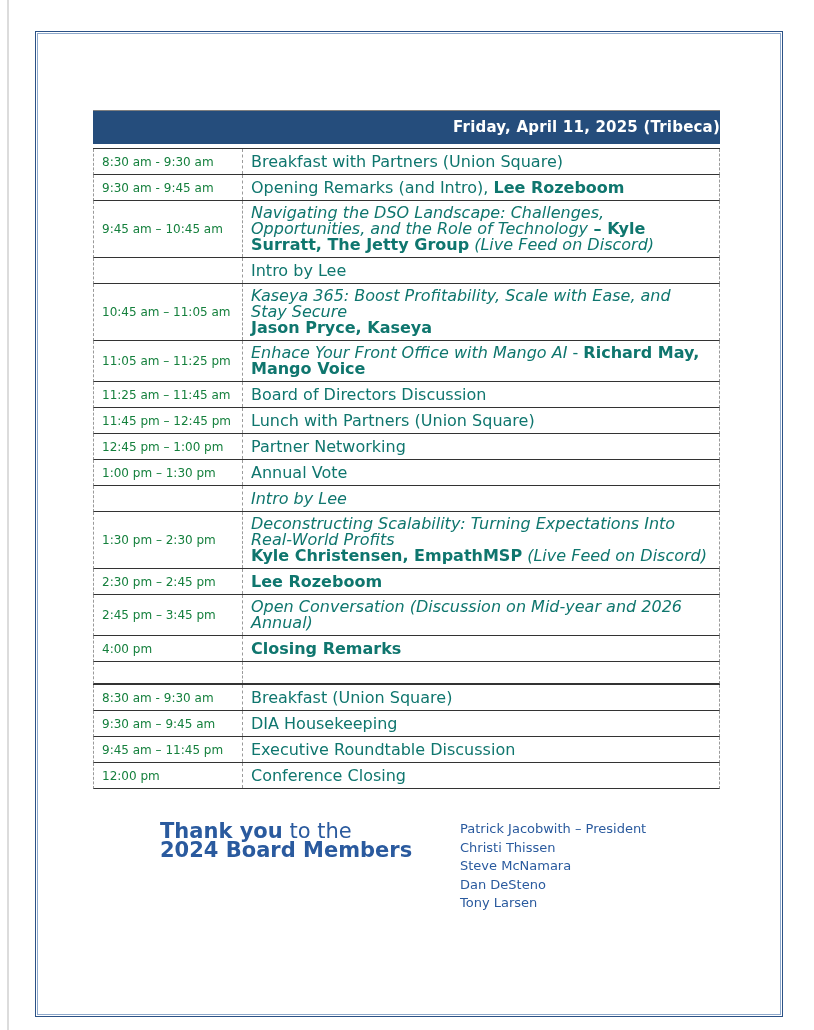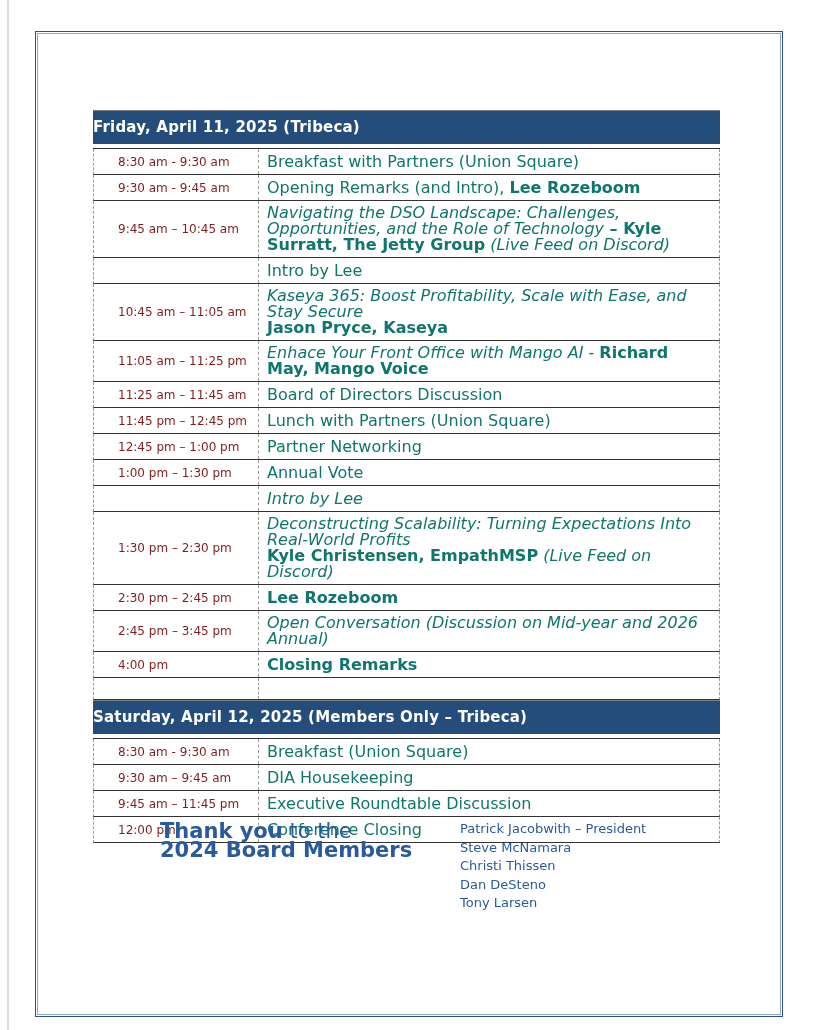--- a/index.html
+++ b/index.html
@@ -10,30 +10,30 @@
     background:#dcdcdc; }
 
   .page-border { position:absolute; left:35px; top:31px; width:748px; height:986px;
     border:1px solid #2b5186; padding:1px; }
   .page-border-inner { width:100%; height:100%; border:1px solid #8ea9cc; }
 
   .content { position:absolute; left:93px; top:110px; width:627px; }
 
   .sched-table { width:100%; }
   .t-header { background:#254d7c; color:#ffffff; font-weight:bold; font-size:15px;
-    text-align:left; height:34px; line-height:32px; border-top:1px solid #7f7f7f;
+    text-align:right; height:34px; line-height:32px; border-top:1px solid #7f7f7f;
     margin-bottom:4px; letter-spacing:0.2px; }
   .t-body { border-top:1px solid #333; }
   .t-row { display:flex; align-items:stretch; min-height:26px;
     border-bottom:1px solid #333; border-left:1px dashed #9a9a9a;
     border-right:1px dashed #9a9a9a; }
   .t-row.empty { min-height:22px; }
   .c-time { width:149px; flex-shrink:0; border-right:1px dashed #9a9a9a;
-    padding:4px 6px 4px 8px; font-size:12px; color:#7f1d1d;
-    display:flex; align-items:center;margin-left:16px; }
+    padding:4px 6px 4px 8px; font-size:12px; color:#15803d;
+    display:flex; align-items:center; }
   .c-desc { flex:1; padding:4px 8px; font-size:16px; color:#0f766e;
     display:flex; flex-direction:column; justify-content:flex-end; }
   .line { line-height:16px; }
   .b { font-weight:bold; }
   .i { font-style:italic; }
 
   .footer { position:absolute; left:0; top:820px; width:814px; color:#2a5a9e; }
   .thanks { position:absolute; left:160px; top:2px; font-size:21px; line-height:19px; }
   .members { position:absolute; left:460px; top:0; font-size:13px; font-weight:normal;
     line-height:18.5px; }
@@ -143,21 +143,20 @@
             <div class="line"><span class="b">Closing Remarks</span></div>
           </div>
         </div>
         <div class="t-row empty">
           <div class="c-time"></div>
           <div class="c-desc"></div>
         </div>
       </div>
     </div>
     <div class="sched-table">
-      <div class="t-header" style="background: rgb(37, 77, 124); color: rgb(255, 255, 255);">Saturday, April 12, 2025 (Members Only – Tribeca)</div>
       <div class="t-body">
         <div class="t-row">
           <div class="c-time">8:30 am - 9:30 am</div>
           <div class="c-desc">
             <div class="line"><span>Breakfast (Union Square)</span></div>
           </div>
         </div>
         <div class="t-row">
           <div class="c-time">9:30 am – 9:45 am</div>
           <div class="c-desc">
@@ -180,18 +179,18 @@
     </div>
   </div>
 
 <div class="footer" style="color: rgb(42, 90, 158);">
   <div class="thanks">
     <div><span class="b">Thank you</span><span> to the</span></div>
     <div class="b">2024 Board Members</div>
   </div>
   <div class="members">
       <div>Patrick Jacobwith – President</div>
+      <div>Christi Thissen</div>
       <div>Steve McNamara</div>
-      <div>Christi Thissen</div>
       <div>Dan DeSteno</div>
       <div>Tony Larsen</div>
     </div>
 </div>
 
 </body></html>

